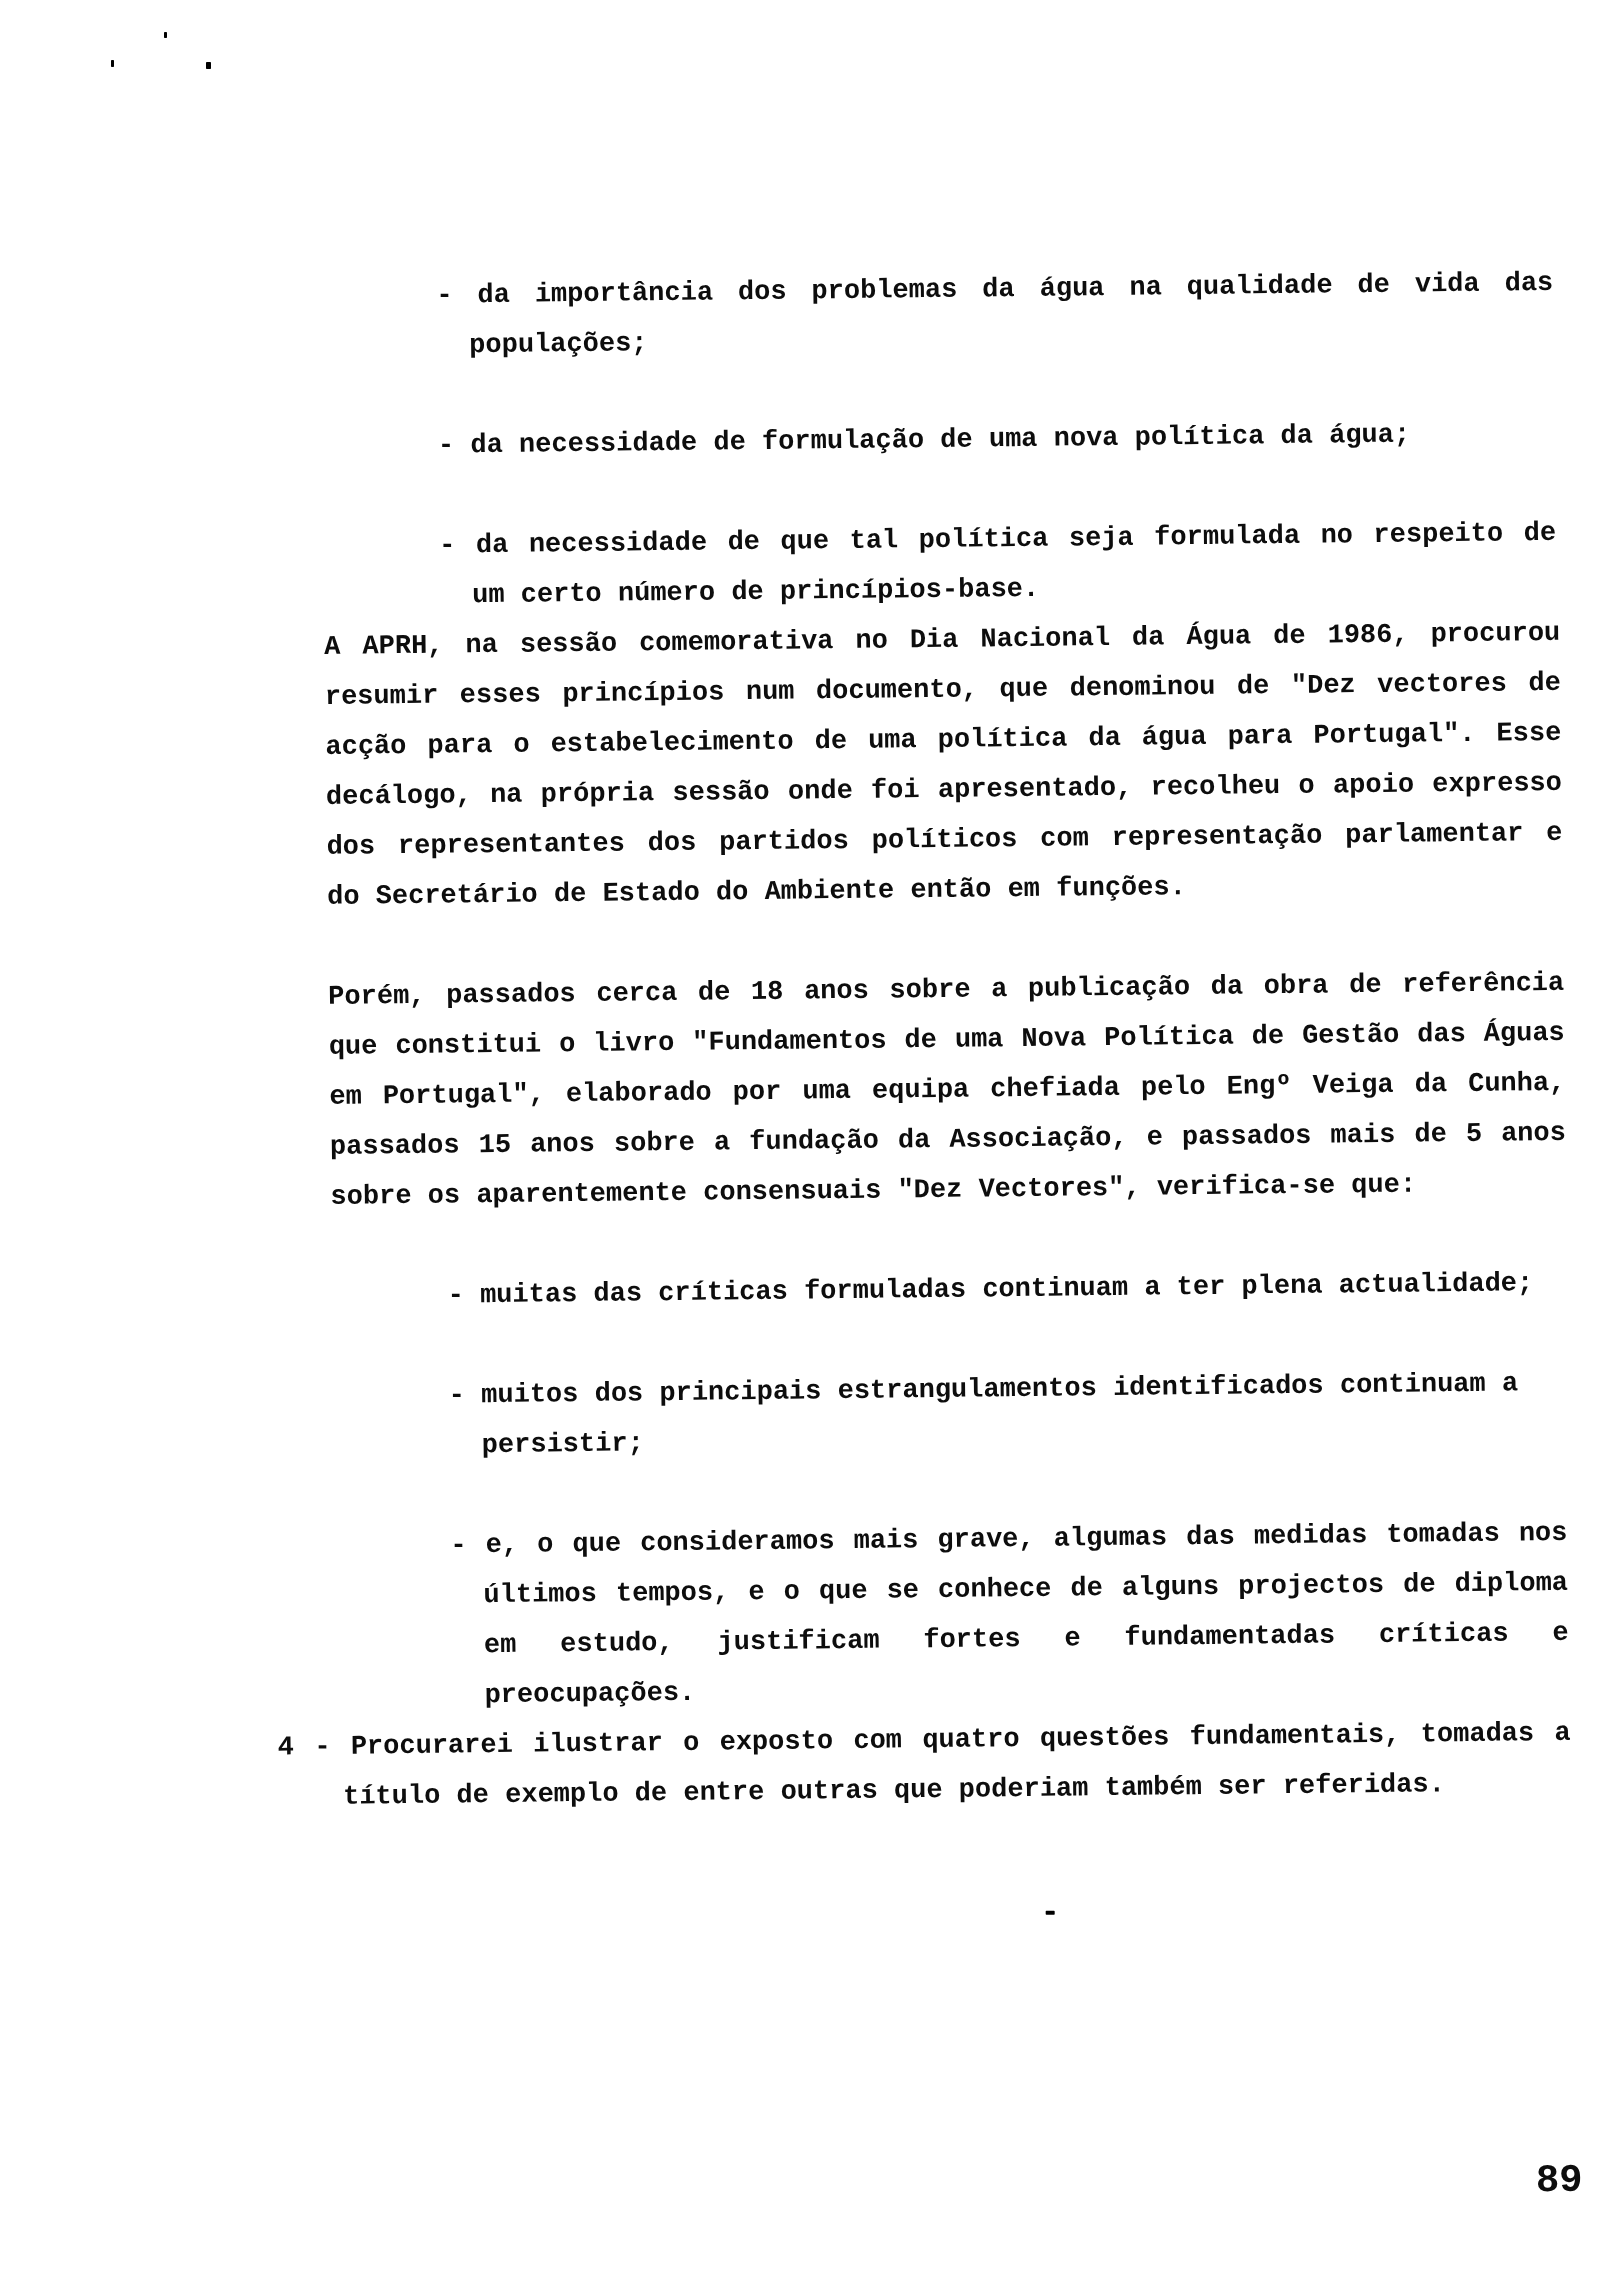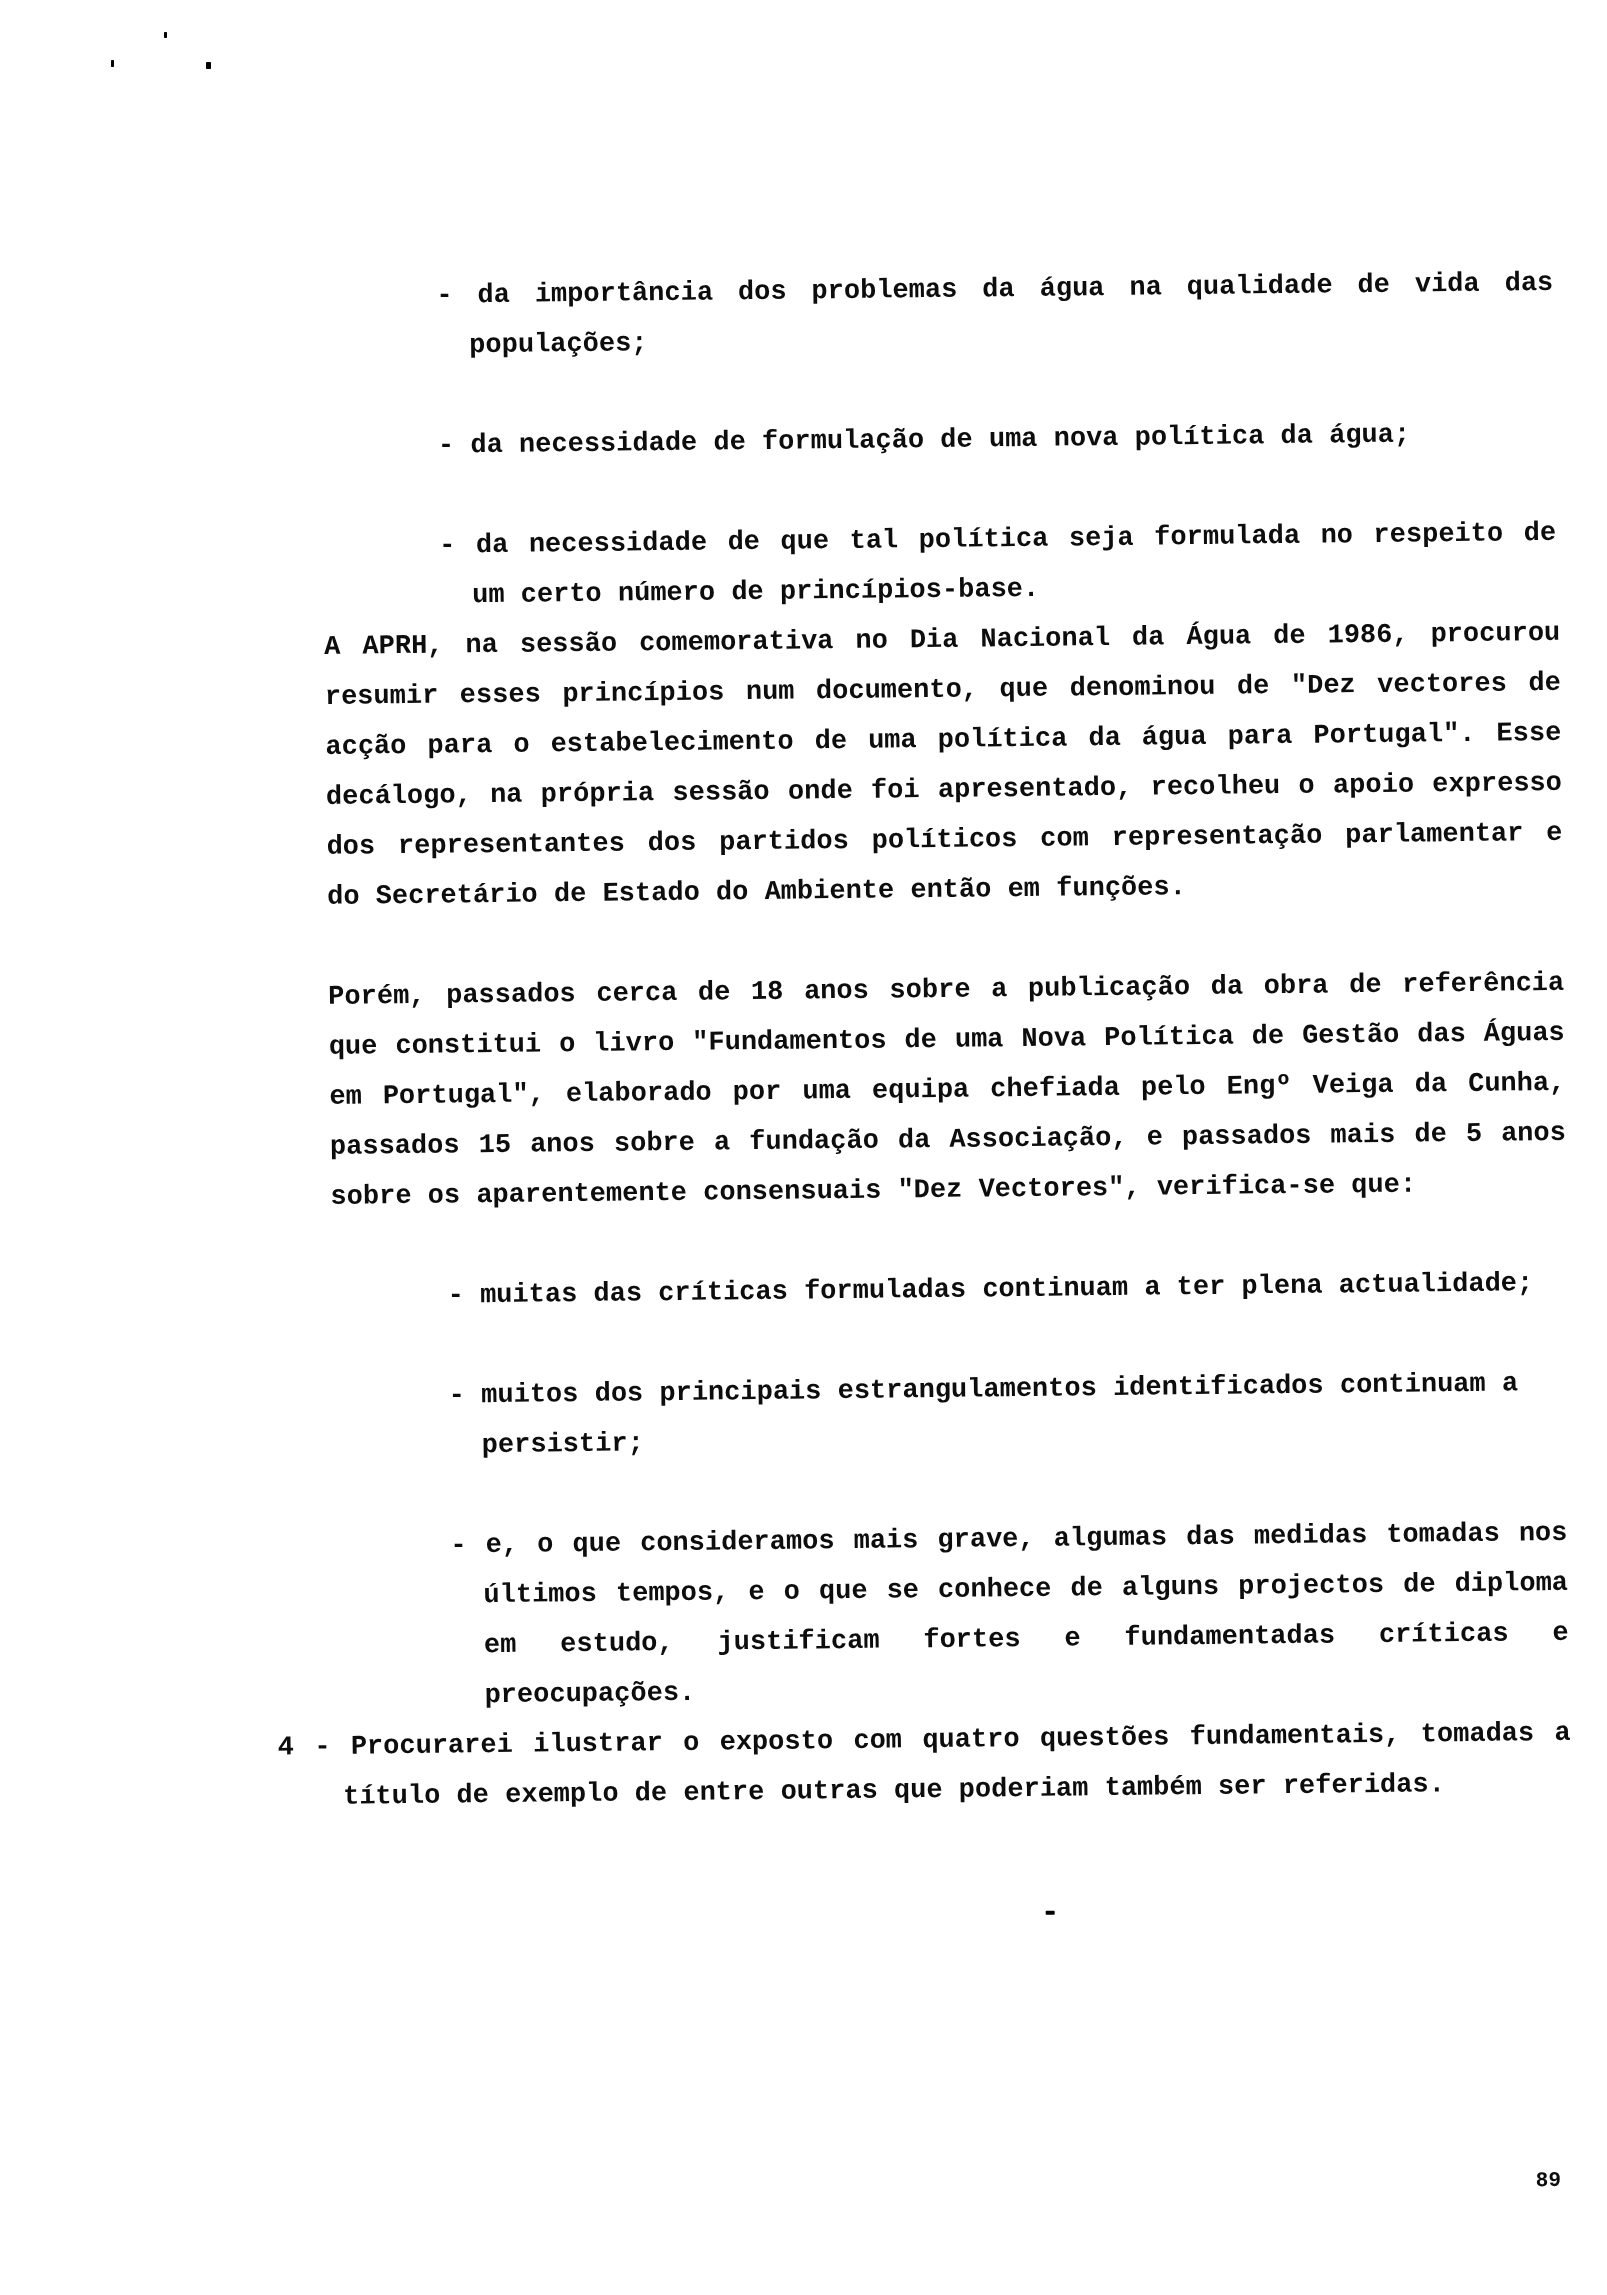--- a/index.html
+++ b/index.html
@@ -42,21 +42,21 @@
     text-align-last: justify;
   }
   .c2 { padding-left: 2ch; }  
   .c4 { padding-left: 4ch; }  
   .bullets { margin-left: 116px; width: 1117px; }
   .num-item { margin-left: -59px; width: 1293px; }
   .pageno {
     position: absolute;
     left: 1480px;
     top: 2164px;
-    font-size: 21px;
+    font-size: 39px;
     line-height: 50px;
   }
   .speck {
     position: absolute;
     background: #000;
     border-radius: 0.7px;
   }
   .sp1 { left: 120px;  top: 32px;   width: 3.3px;  height: 6px; }
   .sp2 { left: 67px;  top: 60px;   width: 3.3px;  height: 6.6px; }
   .sp3 { left: 162px;  top: 62px;   width: 4.6px;  height: 7.3px; }

